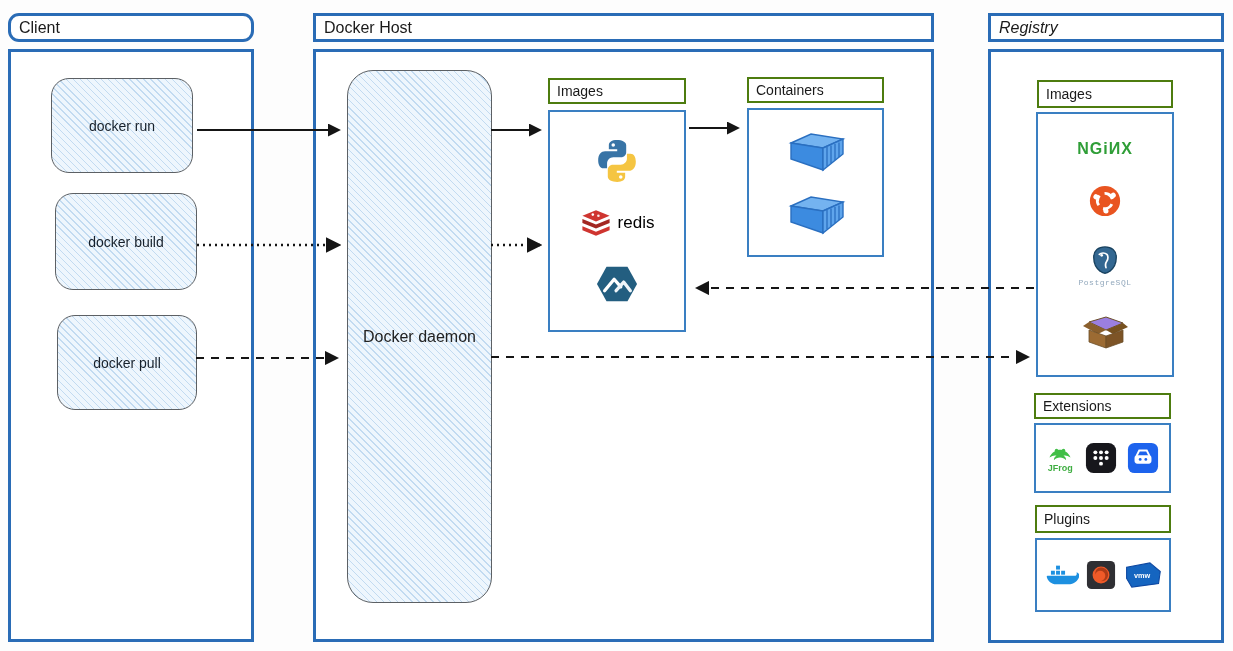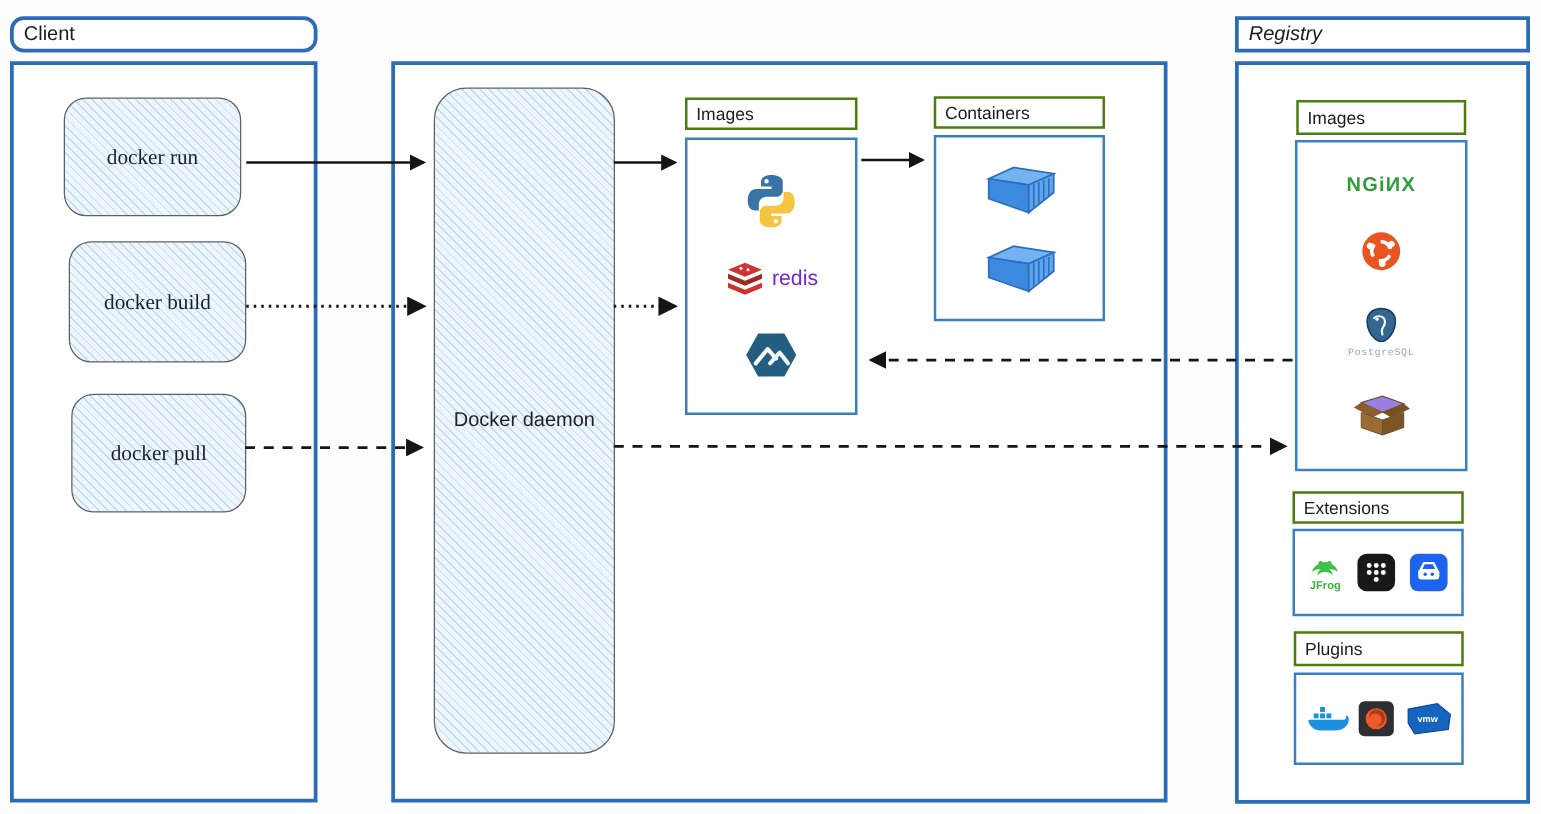--- a/index.html
+++ b/index.html
@@ -13,34 +13,34 @@
   }
   .section-body{
     position:absolute;border:3px solid #2a6cb6;background:#ffffff;box-sizing:border-box;
   }
   .sketch{
     position:absolute;border:1.6px solid #5c6064;border-radius:18px;box-sizing:border-box;
     background-color:#eef6fd;
     background-image:repeating-linear-gradient(45deg, rgba(140,185,226,0.45) 0px, rgba(140,185,226,0.45) 1px, transparent 1px, transparent 5px);
     display:flex;align-items:center;justify-content:center;
   }
-  .cmd{font-family:Liberation Serif, serif;font-size:17px;color:#16202b;}
+  .cmd{font-family:Liberation Sans, sans-serif;font-size:14px;color:#16202b;}
   .daemon-label{font-size:16px;color:#222;text-align:center;line-height:1.35;}
   .inner-title{
     position:absolute;border:2px solid #4d7c0f;background:#ffffff;box-sizing:border-box;
     font-size:14px;display:flex;align-items:center;padding-left:7px;
   }
   .inner-body{
     position:absolute;border:2px solid #3a7fc2;background:#ffffff;box-sizing:border-box;
     display:flex;align-items:center;box-sizing:border-box;
   }
   .col{flex-direction:column;justify-content:space-evenly;}
   .row{flex-direction:row;justify-content:space-evenly;}
   .logo-row{display:flex;align-items:center;gap:6px;}
-  .redis-label{font-size:17px;color:#6d28d9;}
+  .redis-label{font-size:17px;color:#000000;}
   .nginx-label{font-size:16px;font-weight:bold;color:#2f9e37;letter-spacing:1px;}
   .pg-wrap{display:flex;flex-direction:column;align-items:center;gap:1px;}
   .pg-label{font-size:8px;color:#93a9bd;letter-spacing:0.5px;font-family:Liberation Mono, monospace;}
   .jfrog-wrap{display:flex;flex-direction:column;align-items:center;}
   .jfrog-label{font-size:9px;font-weight:bold;color:#3fae42;margin-top:-2px;}
   #arrows{position:absolute;left:0;top:0;width:1233px;height:651px;pointer-events:none;z-index:6;}
 </style>
 </head>
 <body>
 
@@ -54,20 +54,23 @@
   <div class="sketch" style="left:51px;top:78px;width:142px;height:95px;">
     <span class="cmd">docker run</span>
   </div>
   <div class="sketch" style="left:55px;top:193px;width:142px;height:97px;">
     <span class="cmd">docker build</span>
   </div>
   <div class="sketch" style="left:57px;top:315px;width:140px;height:95px;">
     <span class="cmd">docker pull</span>
   </div>
 
+  <div class="section-title" style="left:313px;top:13px;width:621px;height:29px;">
+    <span>Docker Host</span>
+  </div>
   <div class="section-body" style="left:313px;top:49px;width:621px;height:593px;"></div>
 
   <div class="sketch" style="left:347px;top:70px;width:145px;height:533px;border-radius:26px;">
     <span class="daemon-label">Docker daemon</span>
   </div>
 
   <div class="inner-title" style="left:548px;top:78px;width:138px;height:26px;">
     <span>Images</span>
   </div>
   <div class="inner-body col" style="left:548px;top:110px;width:138px;height:222px;">

